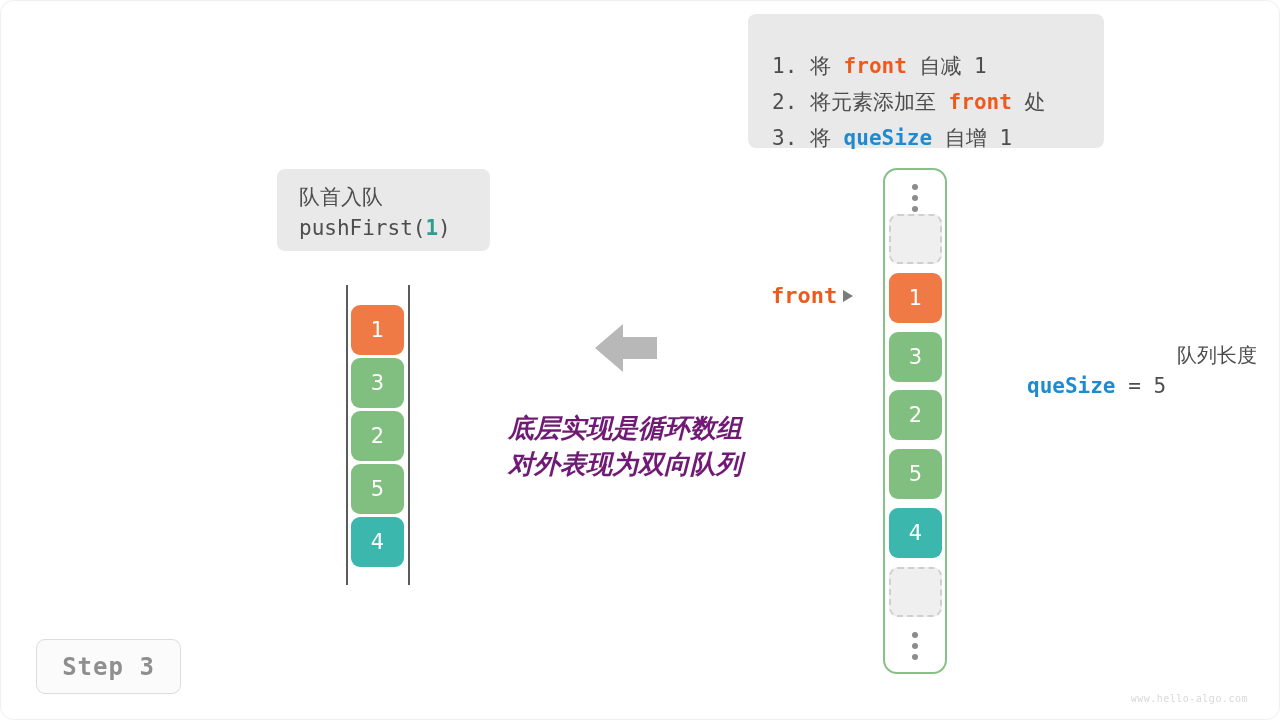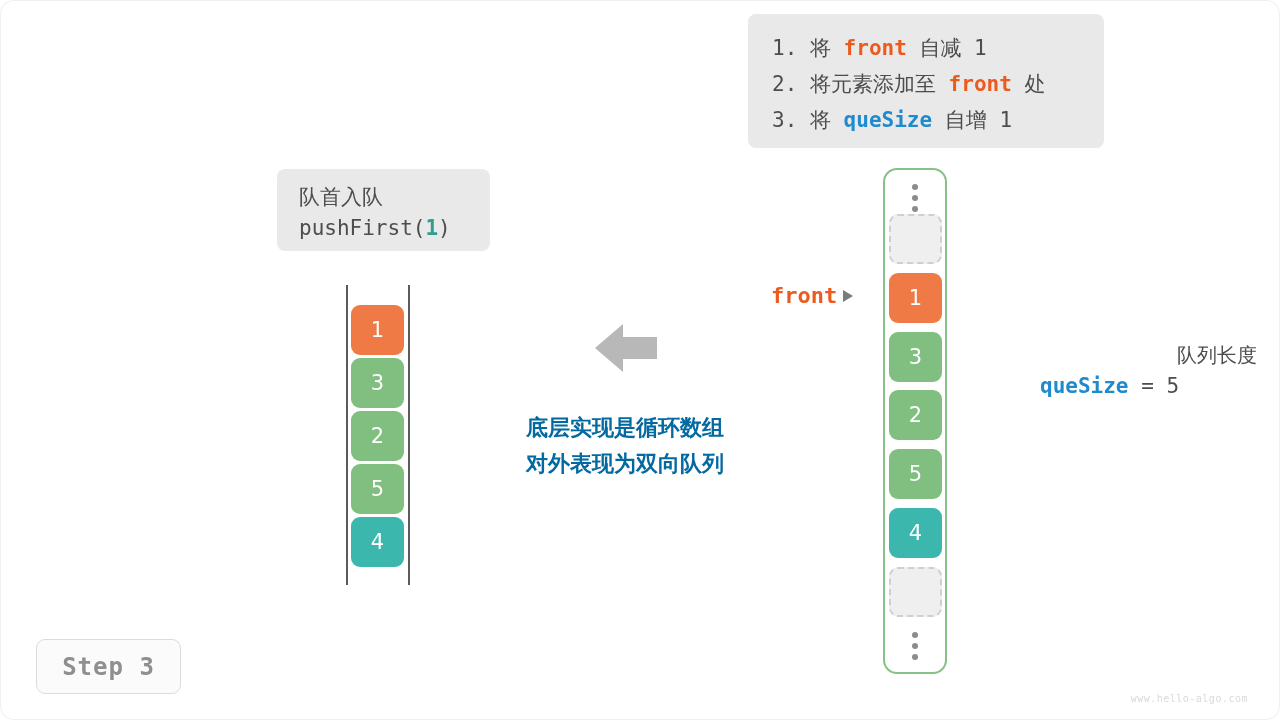--- a/index.html
+++ b/index.html
@@ -32,21 +32,21 @@
     border-radius: 8px;
     box-sizing: border-box;
   }
 
   
   #step-list {
     left: 748px;
     top: 14px;
     width: 356px;
     height: 134px;
-    padding: 16px 24px 0 24px;
+    padding: 34px 24px 0 24px;
   }
   #step-list .line {
     font-family: "DejaVu Sans Mono", "Liberation Mono", monospace;
     font-size: 21px;
     line-height: 36px;
     color: #4d4d4d;
     white-space: nowrap;
     letter-spacing: 0px;
   }
   .kw-front {
@@ -218,44 +218,44 @@
     color: #4d4d4d;
     white-space: nowrap;
     text-align: right;
   }
   #quesize-readout .code {
     font-family: "DejaVu Sans Mono", "Liberation Mono", monospace;
     font-size: 21px;
     line-height: 32px;
     color: #4d4d4d;
     white-space: nowrap;
-    margin-left: 13px;
   }
 
   
   #center-arrow {
     position: absolute;
     left: 595px;
     top: 322px;
     width: 62px;
     height: 52px;
   }
   #center-caption {
     position: absolute;
     left: 470px;
     top: 410px;
     width: 310px;
     text-align: center;
   }
   #center-caption div {
-    font-size: 22px;
+    font-size: 26px;
     font-weight: bold;
     line-height: 36px;
-    color: #0369a1;
-    white-space: nowrap;
+    color: #701a75;
+    white-space: nowrap;
+    font-style: italic;
   }
 </style>
 </head>
 <body>
 
 <div id="canvas">
 
   <div class="gbox" id="step-list">
     <div class="line">
       <span>1.</span>

